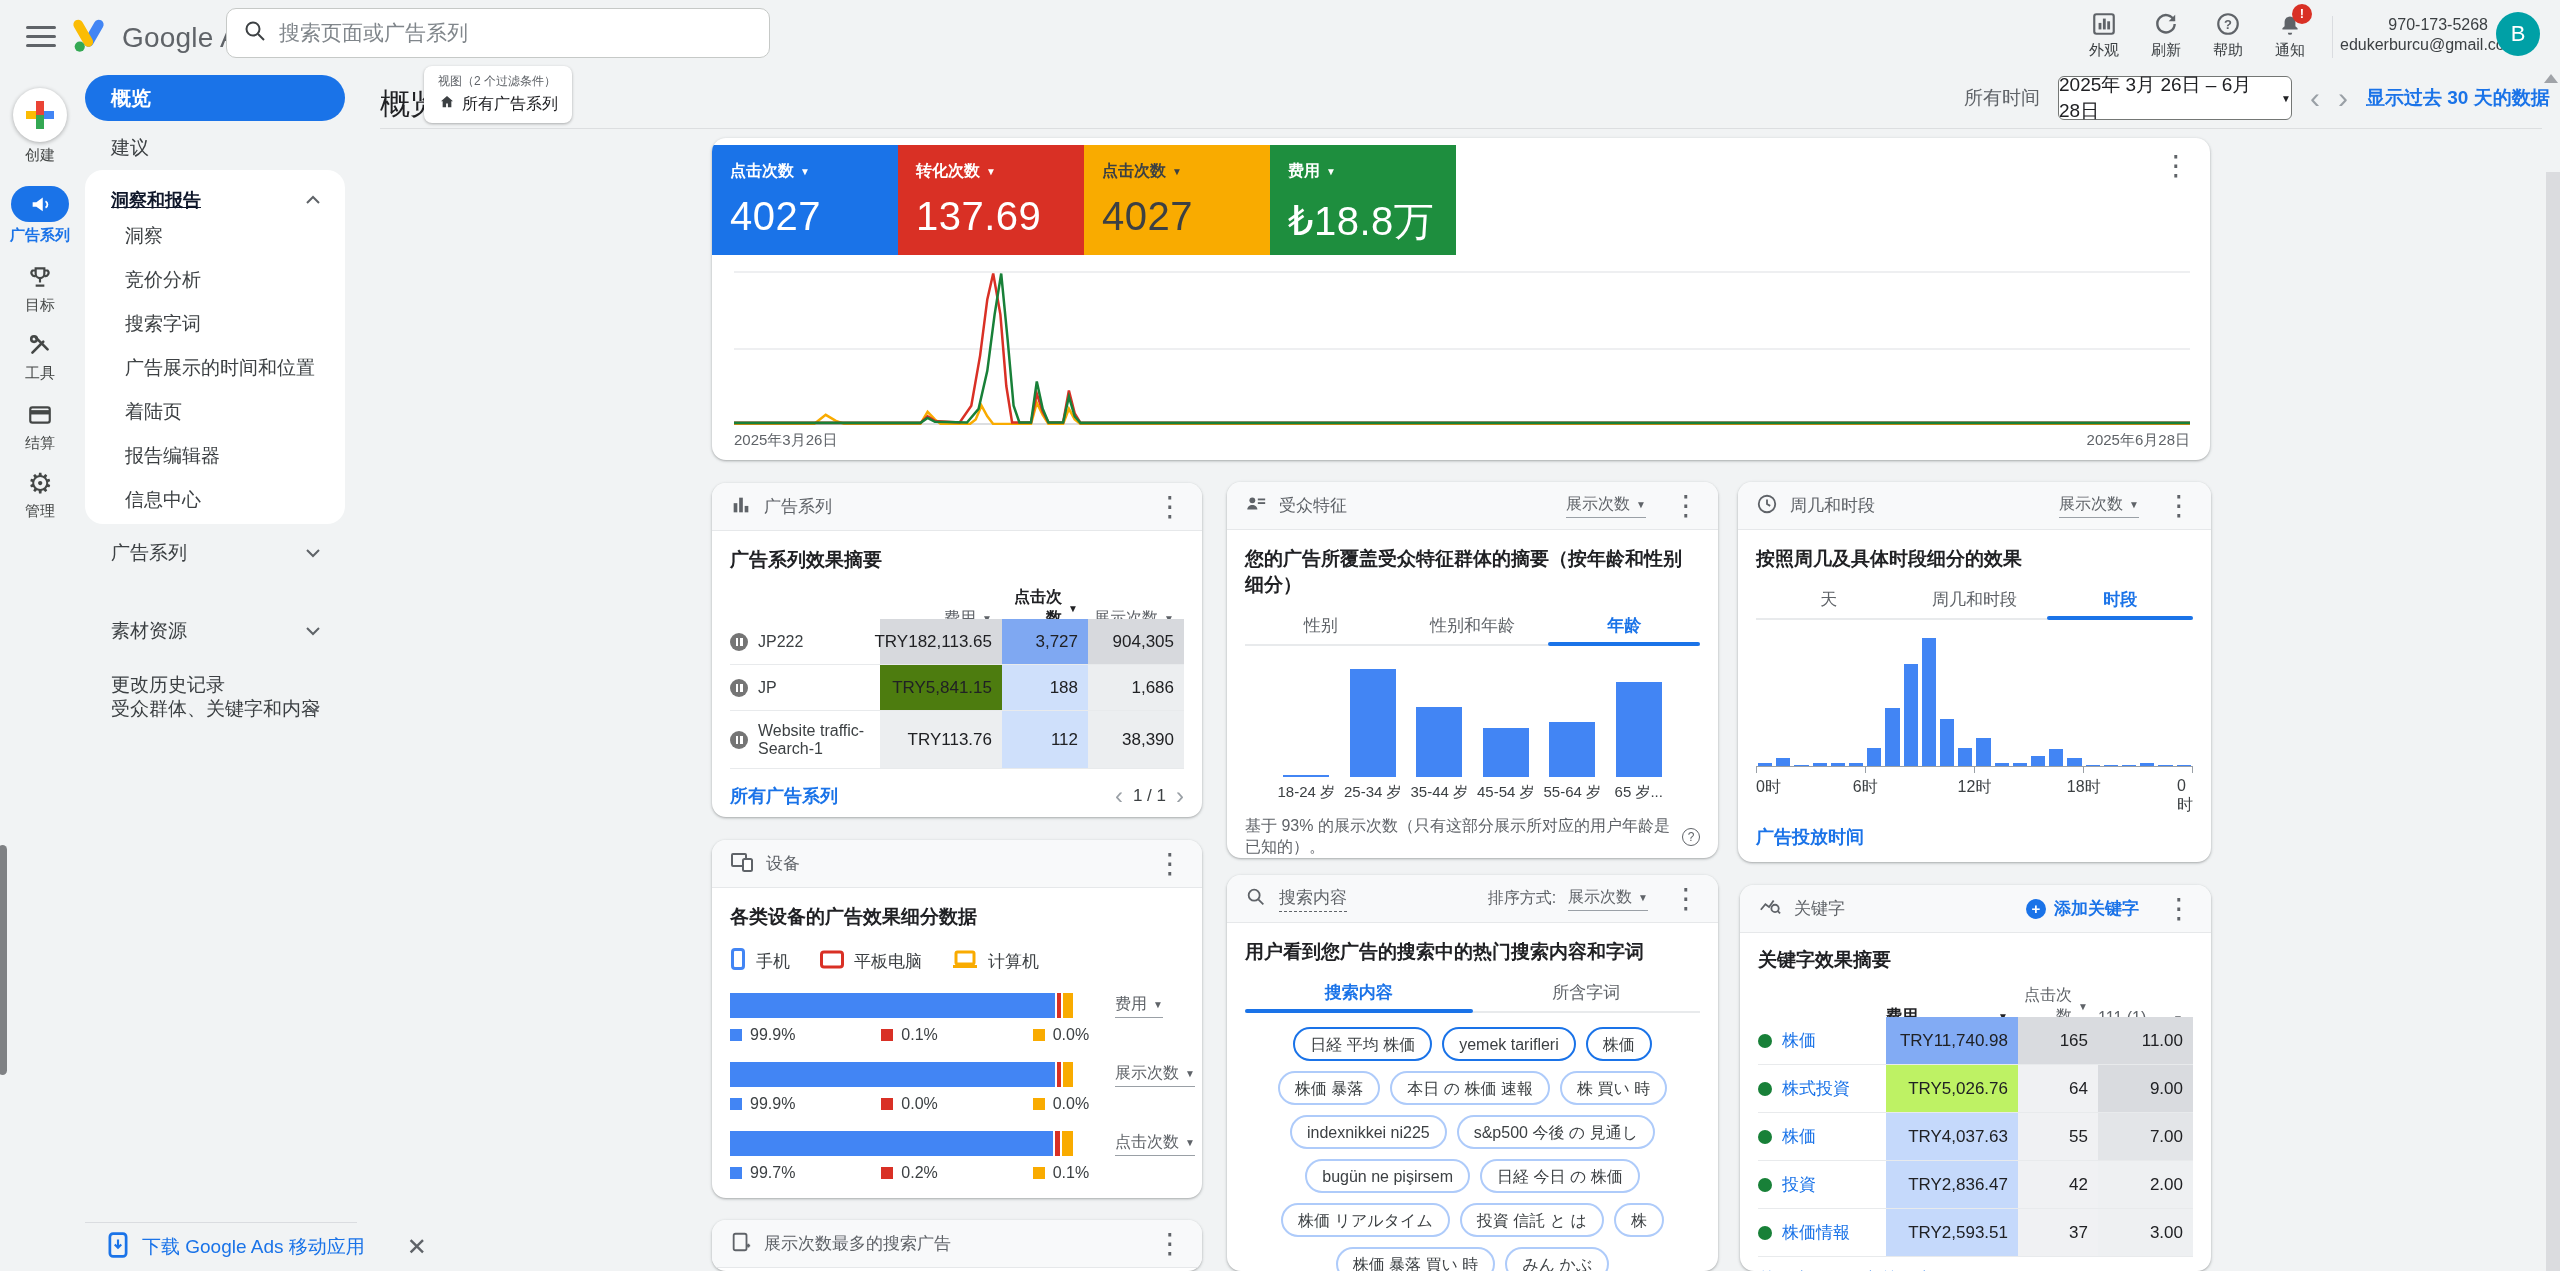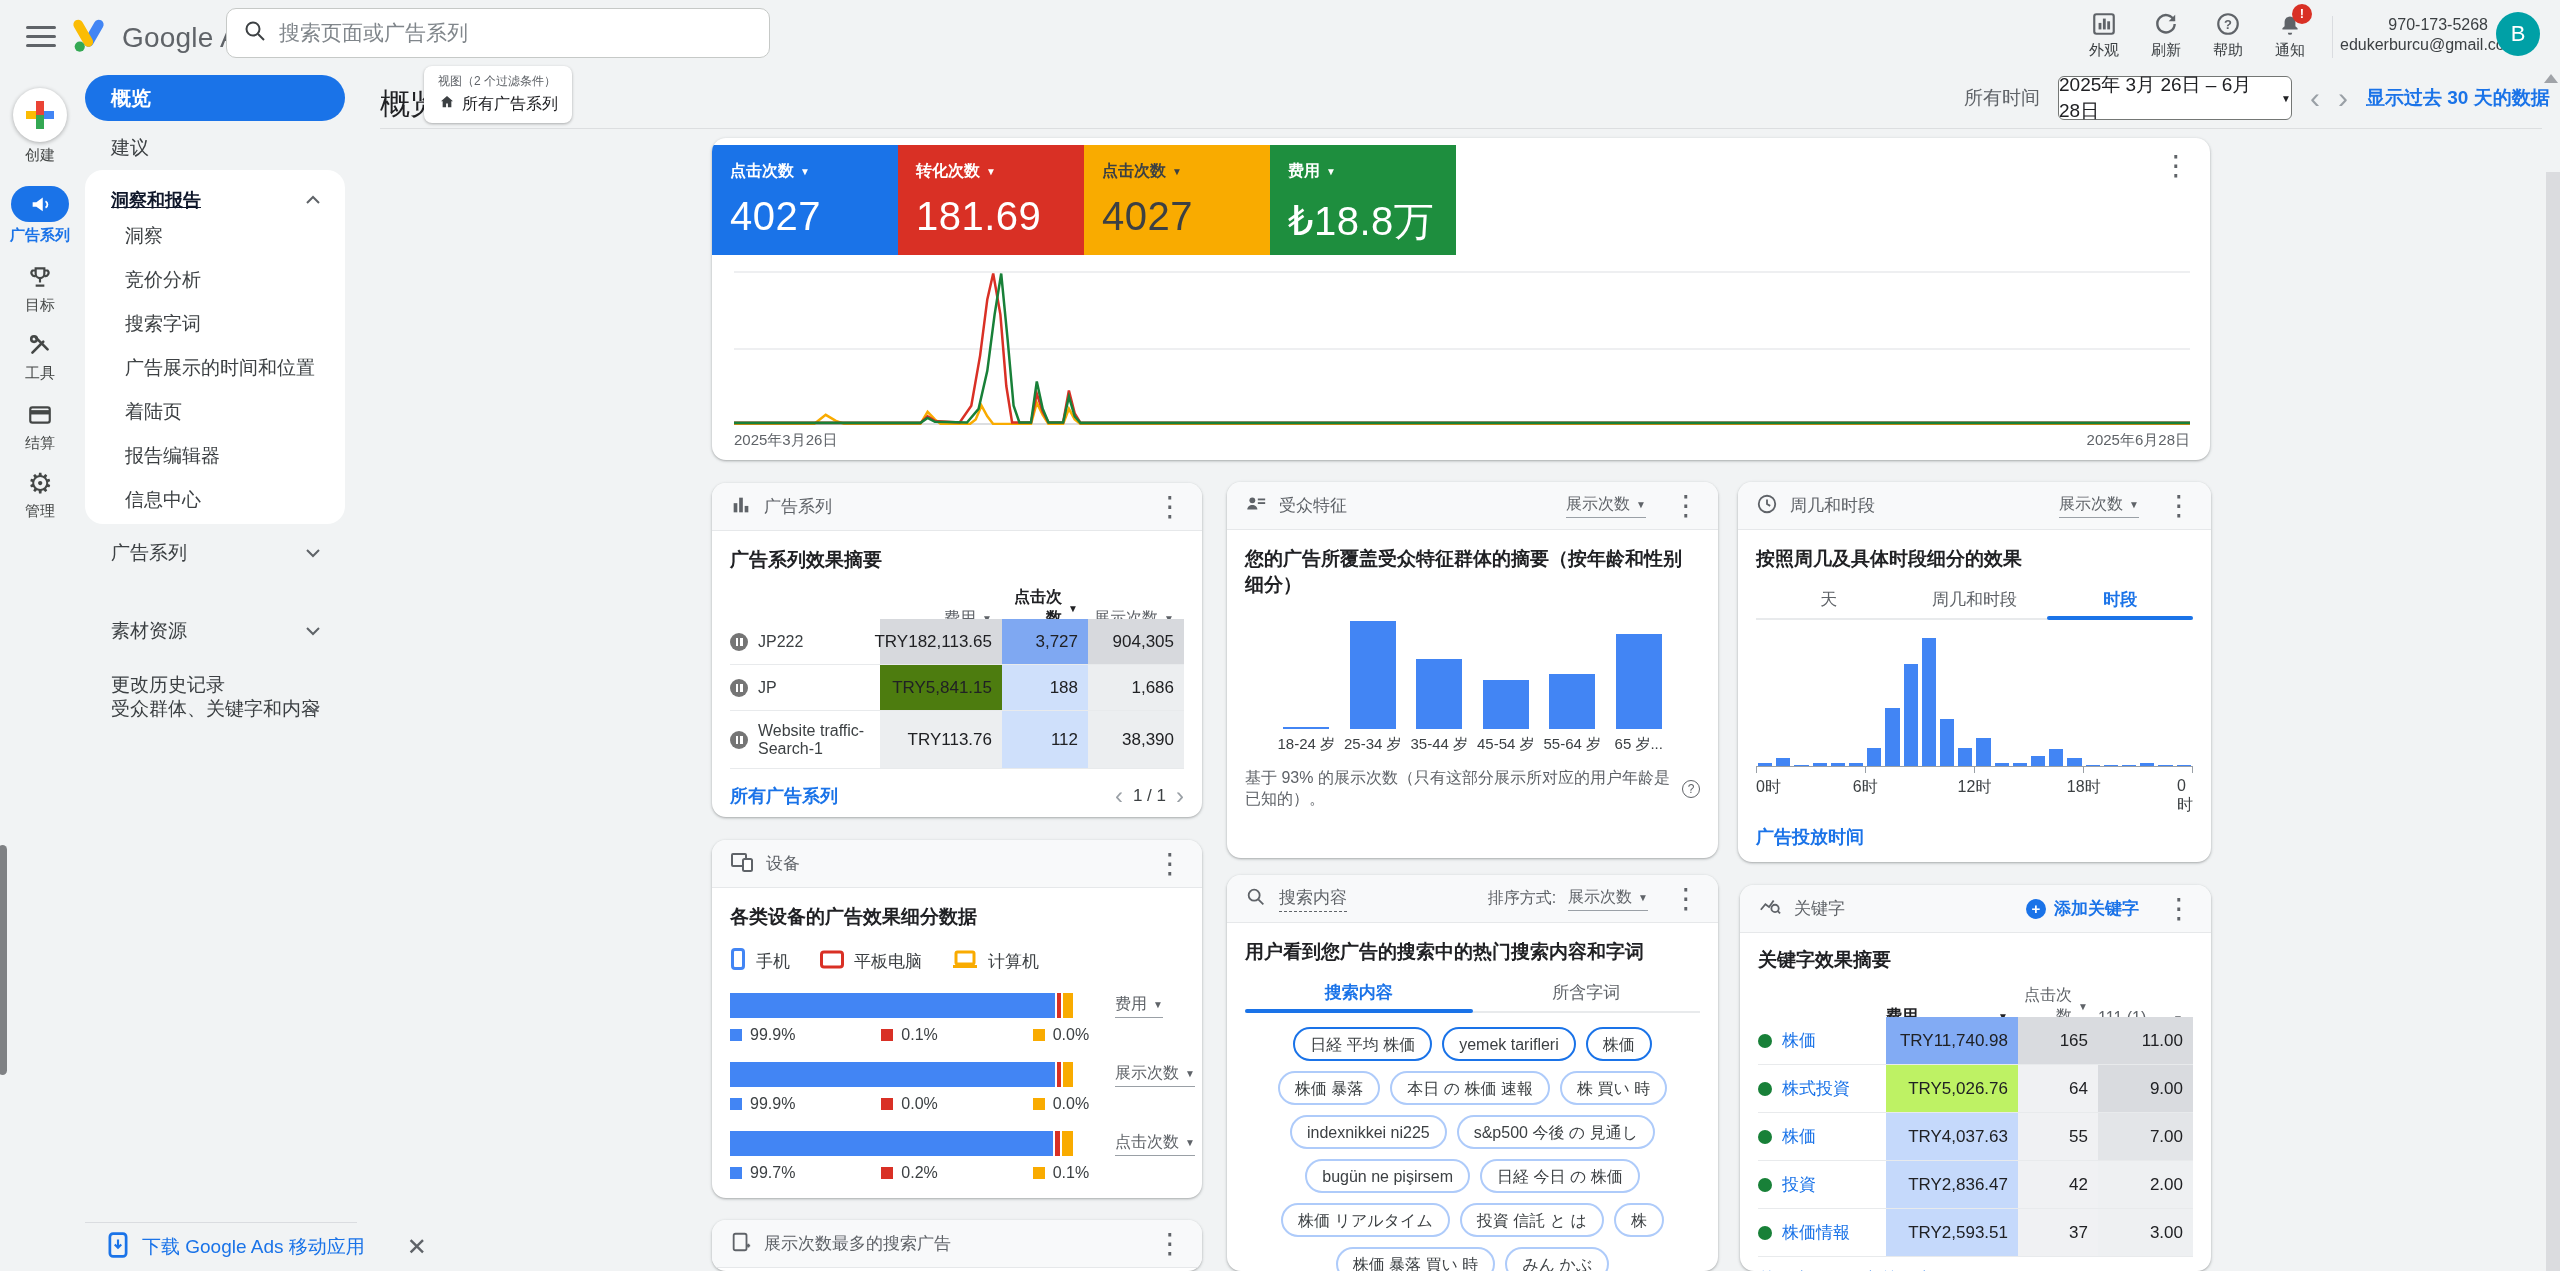--- a/index.html
+++ b/index.html
@@ -332,21 +332,21 @@
             <span>点击次数</span>
             <span class="caret">▼</span>
           </div>
         <div class="sc-value">4027</div>
       </div>
       <div class="scorecard" style="background: rgb(217, 48, 37); color: rgb(255, 255, 255);">
         <div class="sc-label">
             <span>转化次数</span>
             <span class="caret">▼</span>
           </div>
-        <div class="sc-value">181.69</div>
+        <div class="sc-value">137.69</div>
       </div>
       <div class="scorecard" style="background: rgb(249, 171, 0); color: rgb(60, 64, 67);">
         <div class="sc-label">
             <span>点击次数</span>
             <span class="caret">▼</span>
           </div>
         <div class="sc-value">4027</div>
       </div>
       <div class="scorecard" style="background: rgb(30, 142, 62); color: rgb(255, 255, 255);">
         <div class="sc-label">
@@ -450,20 +450,26 @@
           </svg></span>
       <span class="card-title">受众特征</span>
       <span class="selector" style="margin-left:auto">
           <span>展示次数</span>
           <span class="caret">▼</span>
         </span>
       <span class="kebab" style="margin-left:14px">⋮</span>
     </div>
     <div class="card-body">
       <div class="card-sub">您的广告所覆盖受众特征群体的摘要（按年龄和性别细分）</div>
+      <div class="tabs">
+        <div class="tab">性别</div>
+        <div class="tab">性别和年龄</div>
+        <div class="tab active">年龄</div>
+        <div class="tab-ink" style="left:66.6%;width:33.4%"></div>
+      </div>
       <div class="barchart" id="age-bars" style="height:148px;padding:0 28px">
           <div class="age-col">
             <div class="vbar" style="height: 2px;"></div>
             <div class="age-label">18-24 岁</div>
           </div>
           <div class="age-col">
             <div class="vbar" style="height: 108px;"></div>
             <div class="age-label">25-34 岁</div>
           </div>
           <div class="age-col">

